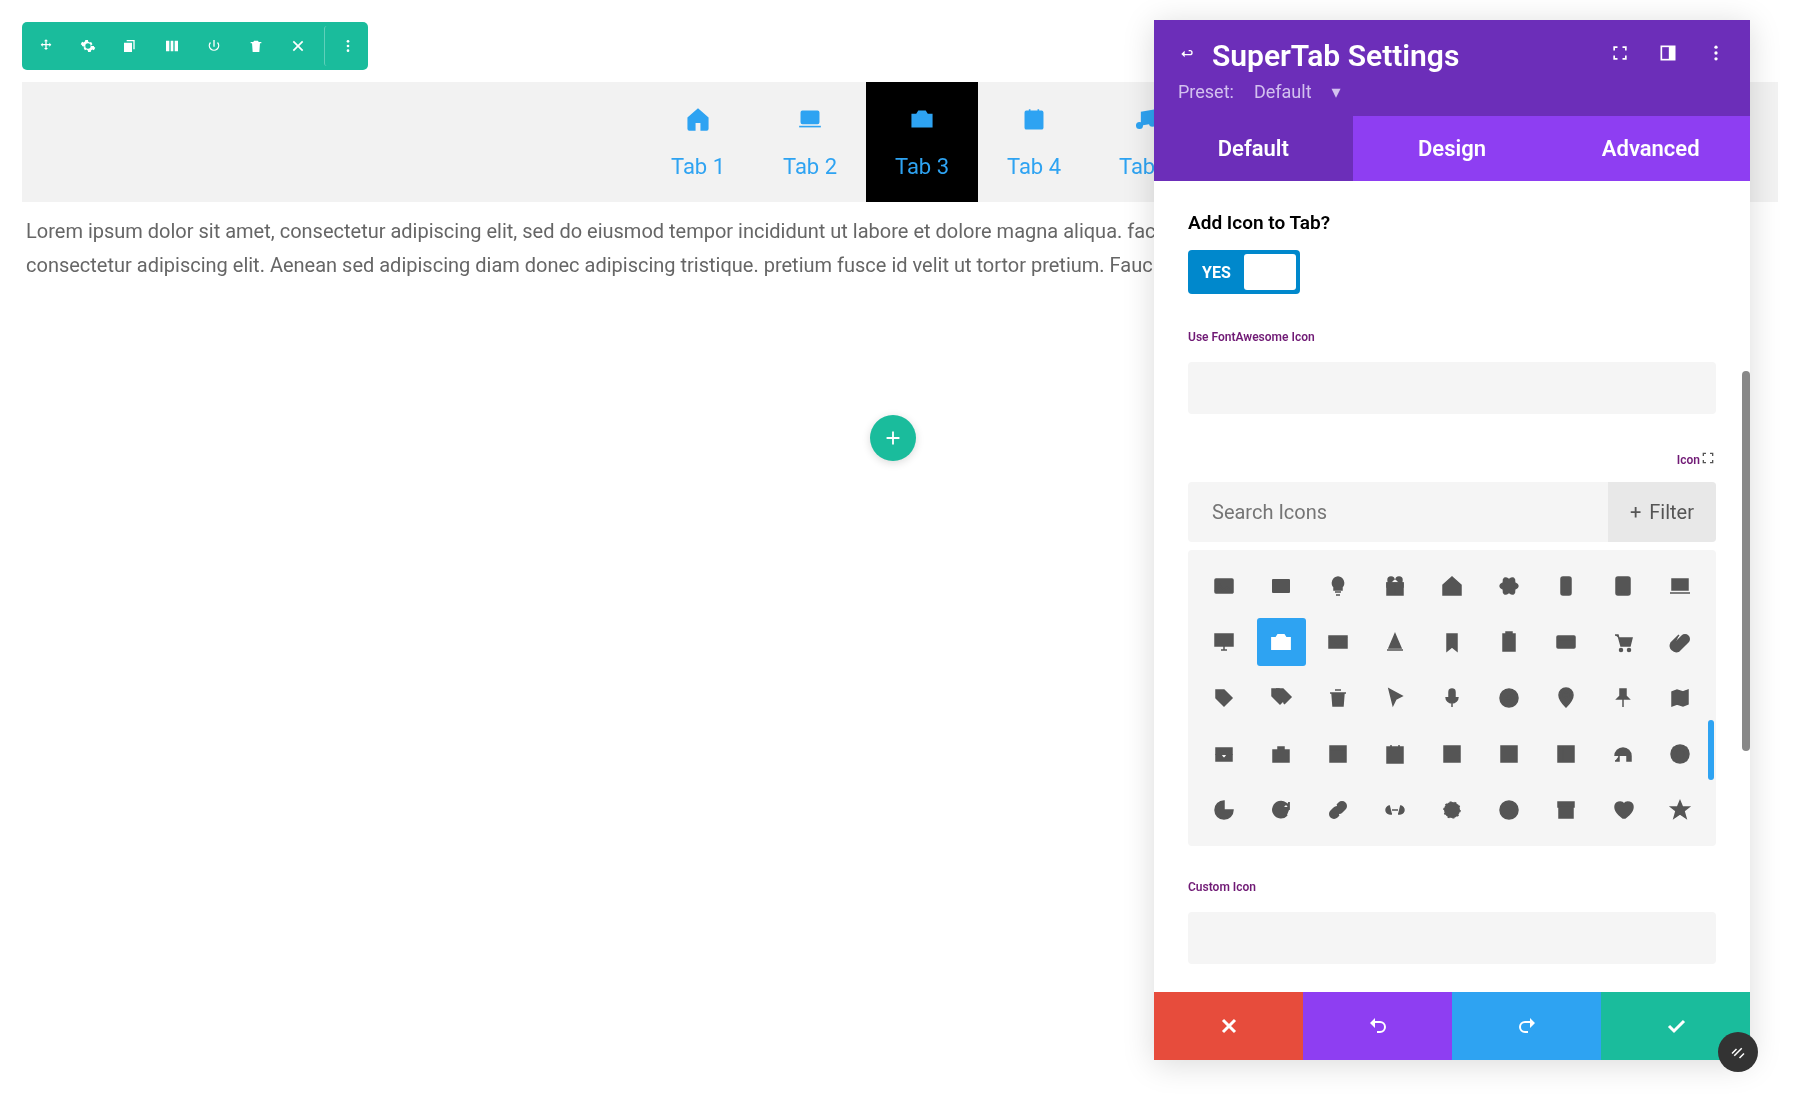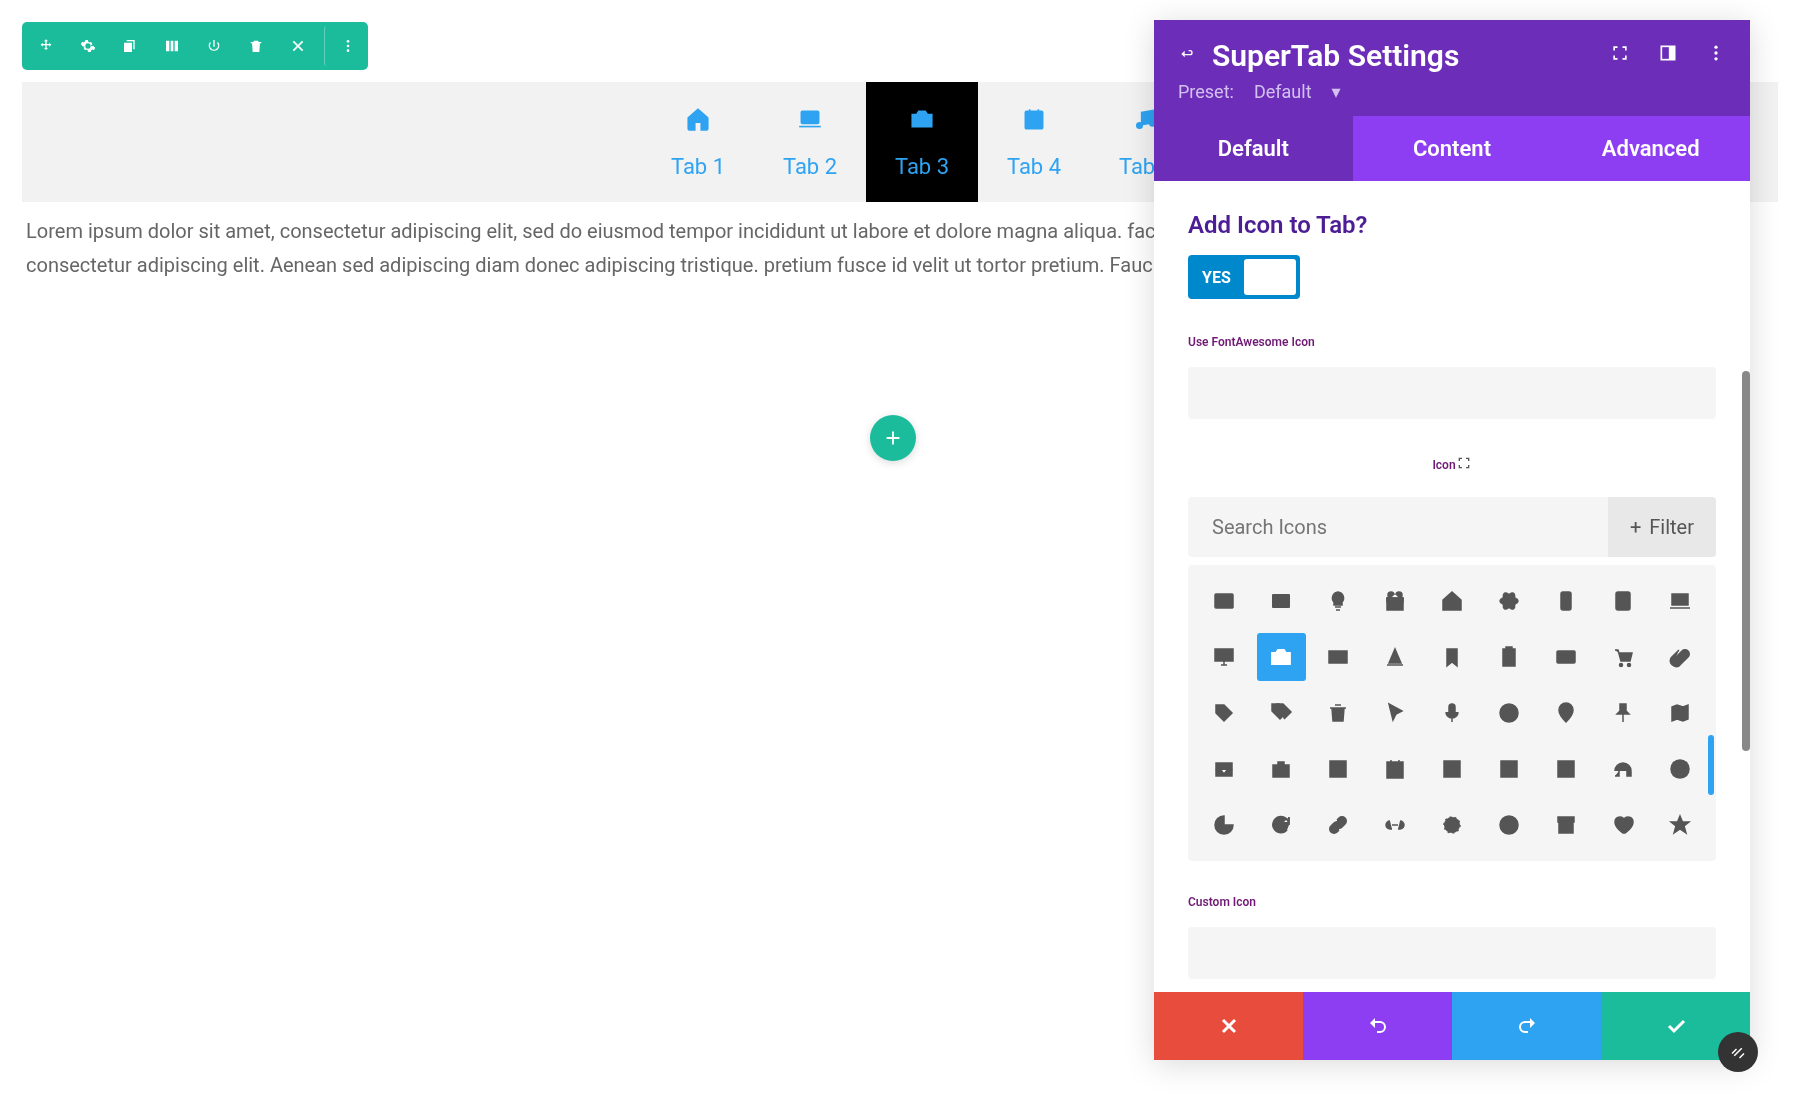--- a/index.html
+++ b/index.html
@@ -20,27 +20,27 @@
 .panel-title-wrap{display:flex;align-items:center;gap:18px}
 .panel-title{font-size:30px;font-weight:600}
 .header-icons{display:flex;gap:28px;font-size:20px}
 .preset-row{margin-top:8px;font-size:18px;color:#d3c1ef;display:flex;align-items:center;gap:20px}
 .panel-tabs{display:flex;background:#8e3ef2}
 .ptab{flex:1;text-align:center;padding:20px 0;color:#fff;font-size:22px;font-weight:600;cursor:pointer}
 .ptab.active{background:#6c2eb9}
 .panel-body{flex:1;overflow:auto;padding:30px 34px;position:relative}
 .panel-body::-webkit-scrollbar{width:10px}
 .panel-body::-webkit-scrollbar-thumb{background:#888;border-radius:5px}
-.field-label{font-size:24px;font-weight:600;color:#4c1d95;margin-bottom:16px}
+.field-label{font-size:19px;font-weight:600;color:#000000;margin-bottom:16px}
 .toggle{width:112px;height:44px;background:#0088cc;border-radius:4px;display:flex;align-items:center;padding:4px;cursor:pointer;margin-bottom:36px}
 .toggle-label{color:#fff;font-weight:700;font-size:16px;padding:0 10px}
 .toggle-knob{width:52px;height:36px;background:#fff;border-radius:3px;margin-left:auto}
 .subfield-label{font-size:12px;font-weight:600;color:#701a75;margin-bottom:18px}
 .text-input{width:100%;height:52px;background:#f5f5f5;border:none;border-radius:4px;margin-bottom:36px;padding:0 16px;font-size:17px}
-.icon-section-head{display:flex;align-items:center;justify-content:center;margin-bottom:22px}
+.icon-section-head{display:flex;align-items:center;justify-content:flex-end;margin-bottom:12px}
 .icon-search-row{display:flex;background:#f5f5f5;border-radius:4px;overflow:hidden}
 .icon-search{flex:1;border:none;background:transparent;padding:18px 24px;font-size:20px;color:#4c1d95}
 .filter-btn{background:#e8e8e8;border:none;padding:0 22px;display:flex;align-items:center;gap:8px;font-size:20px;color:#555;cursor:pointer}
 .icon-grid{margin-top:8px;background:#f5f5f5;border-radius:4px;padding:12px;display:grid;grid-template-columns:repeat(9,1fr);gap:8px;max-height:310px;overflow:hidden;position:relative}
 .icon-cell{height:48px;display:flex;align-items:center;justify-content:center;color:#555;font-size:24px;cursor:pointer;border-radius:3px}
 .icon-cell.selected{background:#2ea3f2;color:#fff}
 .icon-grid-scrollbar{position:absolute;right:2px;top:170px;width:6px;height:60px;background:#2ea3f2;border-radius:3px}
 .panel-footer{display:flex;height:68px}
 .fbtn{flex:1;display:flex;align-items:center;justify-content:center;color:#fff;font-size:24px;cursor:pointer}
 .fbtn.cancel{background:#e74c3c}
@@ -173,21 +173,21 @@
     </div>
     <div class="preset-row">
       <span>Preset:</span>
       <span>Default</span>
       <span>▾</span>
     </div>
   </div>
 
   <div class="panel-tabs">
     <div class="ptab active">Default</div>
-    <div class="ptab">Content</div>
+    <div class="ptab">Design</div>
     <div class="ptab">Advanced</div>
   </div>
 
   <div class="panel-body">
     <div class="field-label">Add Icon to Tab?</div>
     <div class="toggle">
       <span class="toggle-label">YES</span>
       <span class="toggle-knob"></span>
     </div>
 

